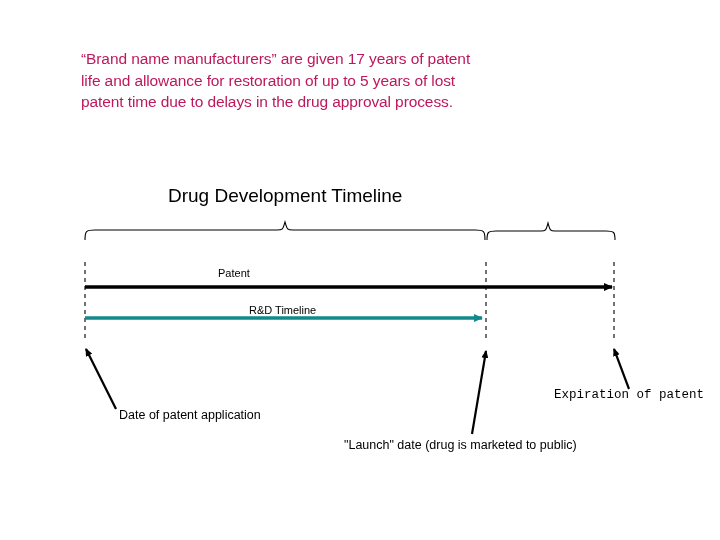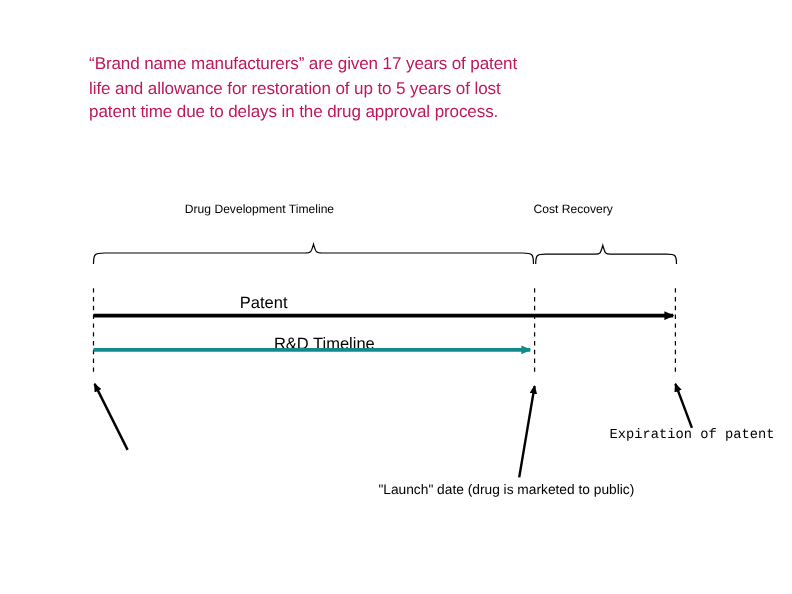--- a/index.html
+++ b/index.html
@@ -26,36 +26,36 @@
     font-size: 15.5px;
     line-height: 21.5px;
     font-weight: normal;
     letter-spacing: -0.1px;
     color: #be185d;
     white-space: pre-wrap;
     margin-left: 43px;
   }
   .section-heading {
     position: absolute;
-    font-size: 11px;
+    font-size: 19px;
     font-weight: normal;
     color: #000000;
     white-space: nowrap;
   }
   #heading-drug-development {
     left: 168px;
     top: 185px;
   }
   #heading-cost-recovery {
     left: 485px;
     top: 185px;
   }
   .track-label {
     position: absolute;
-    font-size: 15px;
+    font-size: 11px;
     color: #000000;
     white-space: nowrap;
   }
   #label-patent {
     left: 218px;
     top: 267px;
   }
   #label-rd-timeline {
     left: 218px;
     top: 304px;
@@ -92,26 +92,26 @@
 <body>
 
 <div id="slide">
 
   <div id="body-paragraph">“Brand name manufacturers” are given 17 years of patent
 life and allowance for restoration of up to 5 years of lost
 patent time due to delays in the drug approval process.</div>
 
   <div class="section-heading" id="heading-drug-development">Drug Development Timeline</div>
 
-  <div class="section-heading" id="heading-cost-recovery">Cost Recovery</div>
 
   <div class="track-label" id="label-patent">Patent</div>
 
   <div class="track-label" id="label-rd-timeline">R&amp;D Timeline</div>
 
+  <div class="callout-label" id="label-date-application">Date of patent application</div>
 
   <div class="callout-label" id="label-launch-date">"Launch" date (drug is marketed to public)</div>
 
   <div class="callout-label" id="label-expiration">Expiration of patent</div>
 
   <svg id="diagram-svg" viewBox="0 0 720 540">
     <defs>
       <marker id="arrowBlack" markerWidth="9" markerHeight="8" refX="8" refY="4" orient="auto" markerUnits="userSpaceOnUse">
         <path d="M0,0 L9,4 L0,8 z" fill="#000000"></path>
       </marker>

